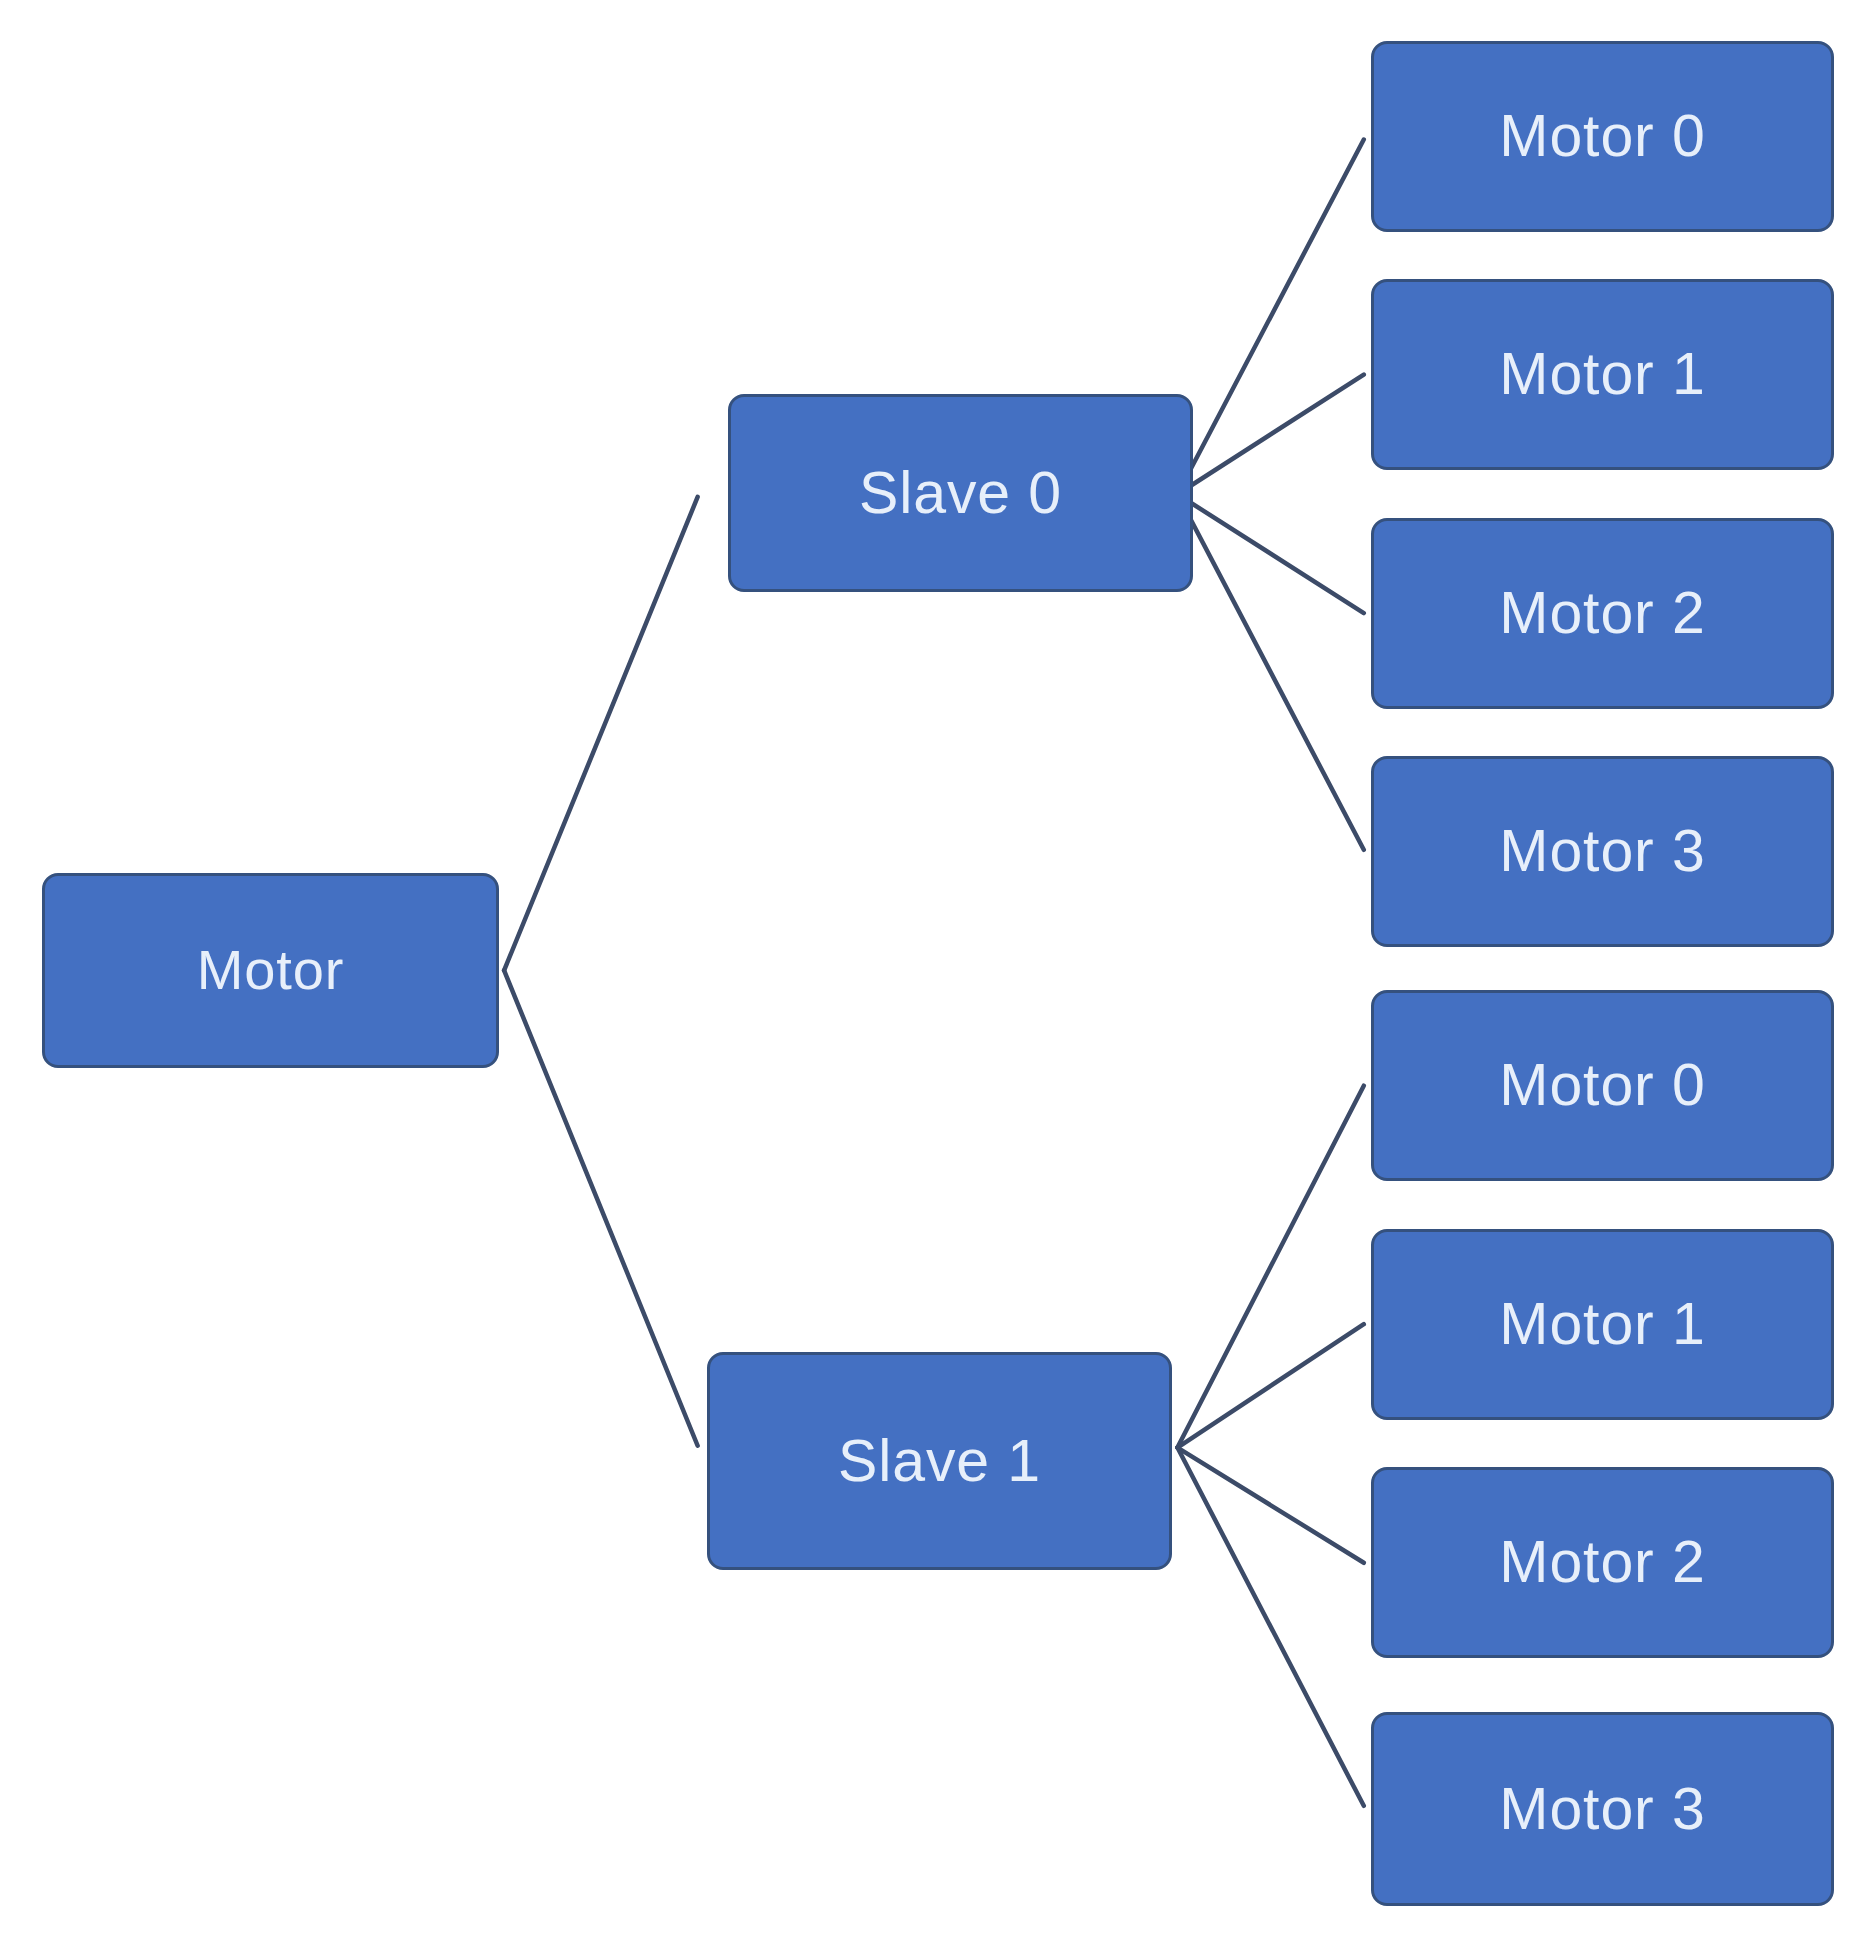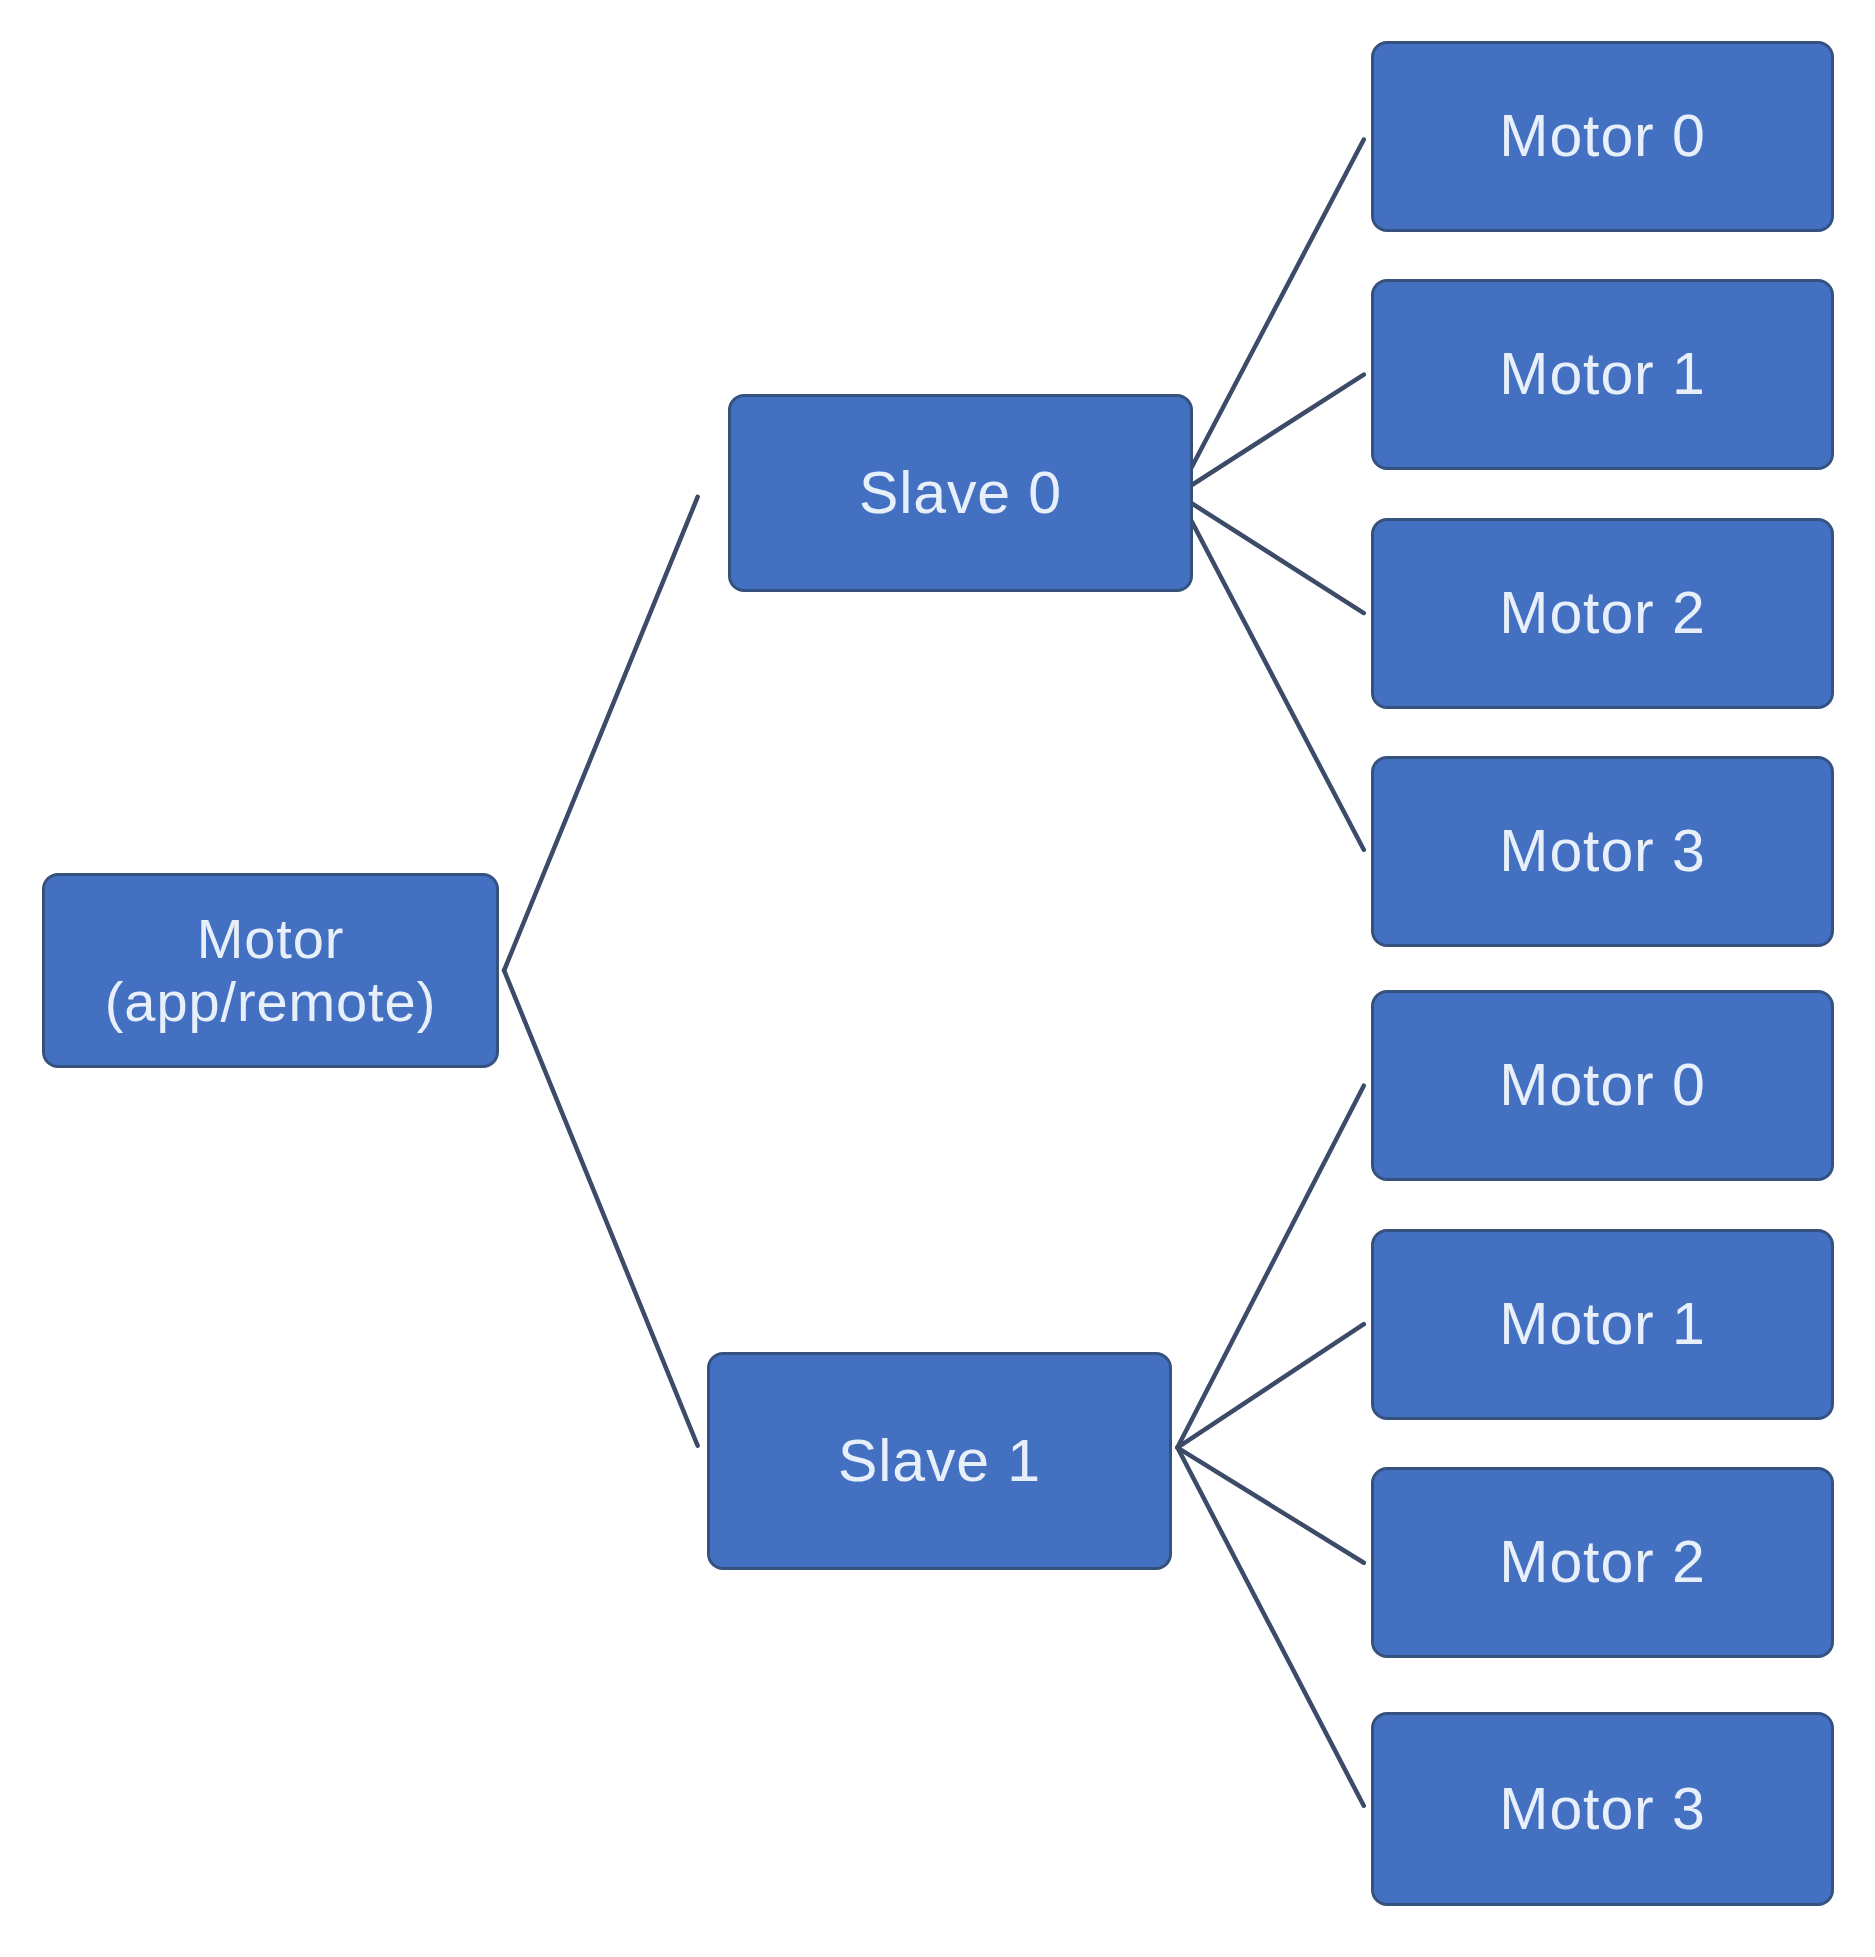--- a/index.html
+++ b/index.html
@@ -73,21 +73,20 @@
     <line x1="1308" y1="549" x2="1515" y2="681"></line>
     <line x1="1308" y1="549" x2="1515" y2="944"></line>
     <line x1="1308" y1="1608" x2="1515" y2="1206"></line>
     <line x1="1308" y1="1608" x2="1515" y2="1471"></line>
     <line x1="1308" y1="1608" x2="1515" y2="1736"></line>
     <line x1="1308" y1="1608" x2="1515" y2="2006"></line>
   </svg>
 
   <div class="node master">
     <div class="lbl">Motor</div>
-    <div class="lbl">(app/remote)</div>
   </div>
 
   <div class="node slave0">
     <div class="lbl">Slave 0</div>
   </div>
 
   <div class="node slave1">
     <div class="lbl">Slave 1</div>
   </div>
 

